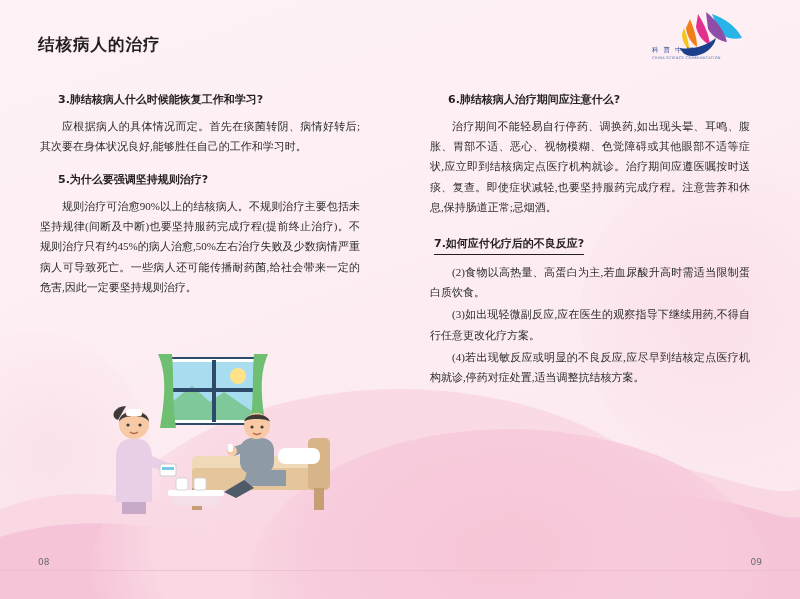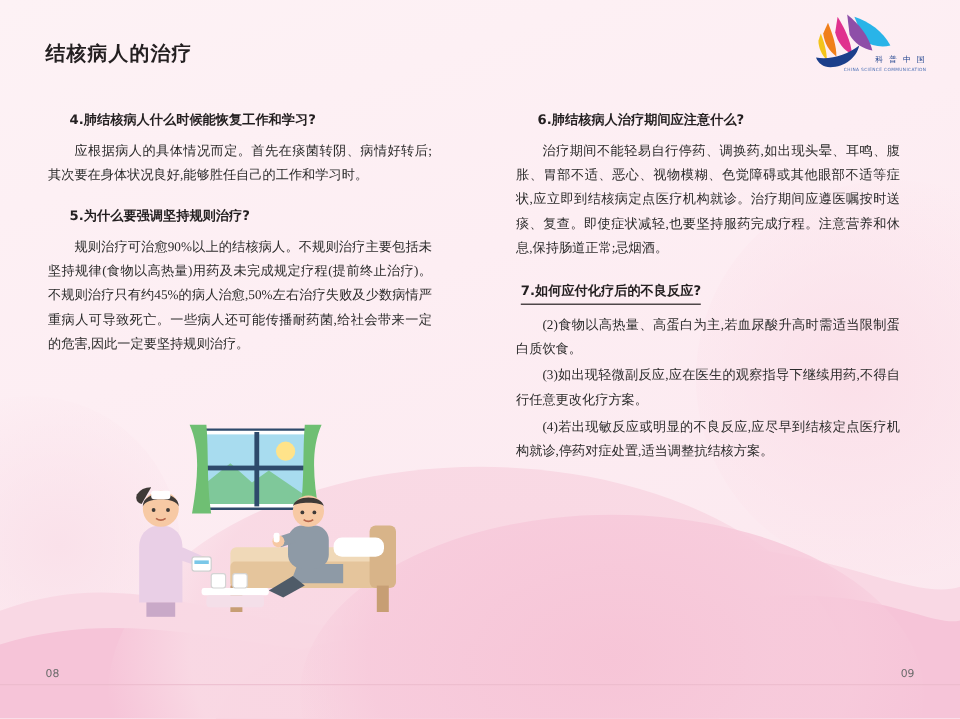--- a/index.html
+++ b/index.html
@@ -88,21 +88,21 @@
     right: 28px;
     top: 8px;
     width: 120px;
     height: 56px;
   }
   .logo-caption {
     position: absolute;
     right: 28px;
     top: 46px;
     width: 120px;
-    text-align: right;
+    text-align: left;
     font-size: 6.5px;
     color: #1b3f8b;
     letter-spacing: 1.5px;
     font-family: "DejaVu Sans", "Liberation Sans", sans-serif;
   }
   .logo-caption .sub {
     display: block;
     font-size: 3.6px;
     letter-spacing: .3px;
     color: #4a6fb5;
@@ -203,27 +203,27 @@
     </svg>
     <div class="logo-caption">
       <span>科 普 中 国</span>
       <span class="sub">CHINA SCIENCE COMMUNICATION</span>
     </div>
   </div>
 
   <div class="col col-left">
 
     <div class="qa-block">
-      <div class="q-title">4.肺结核病人什么时候能恢复工作和学习?</div>
+      <div class="q-title">3.肺结核病人什么时候能恢复工作和学习?</div>
       <p class="p">应根据病人的具体情况而定。首先在痰菌转阴、病情好转后;其次要在身体状况良好,能够胜任自己的工作和学习时。</p>
     </div>
 
     <div class="qa-block">
       <div class="q-title">5.为什么要强调坚持规则治疗?</div>
-      <p class="p">规则治疗可治愈90%以上的结核病人。不规则治疗主要包括未坚持规律(食物以高热量)用药及未完成规定疗程(提前终止治疗)。不规则治疗只有约45%的病人治愈,50%左右治疗失败及少数病情严重病人可导致死亡。一些病人还可能传播耐药菌,给社会带来一定的危害,因此一定要坚持规则治疗。</p>
+      <p class="p">规则治疗可治愈90%以上的结核病人。不规则治疗主要包括未坚持规律(间断及中断)也要坚持服药完成疗程(提前终止治疗)。不规则治疗只有约45%的病人治愈,50%左右治疗失败及少数病情严重病人可导致死亡。一些病人还可能传播耐药菌,给社会带来一定的危害,因此一定要坚持规则治疗。</p>
     </div>
   </div>
 
   <svg class="illus" viewBox="0 0 290 168">
 
     <rect x="96" y="6" width="92" height="66" rx="3" fill="#ffffff" stroke="#2e4a6b" stroke-width="2"></rect>
     <rect x="100" y="10" width="84" height="58" fill="#a8dcef"></rect>
     <path d="M100,50 L120,34 L138,50 L152,40 L184,62 L184,68 L100,68 Z" fill="#7fc89a"></path>
     <circle cx="166" cy="24" r="8" fill="#ffe38a"></circle>
     <rect x="140" y="8" width="4" height="62" fill="#2e4a6b"></rect>

